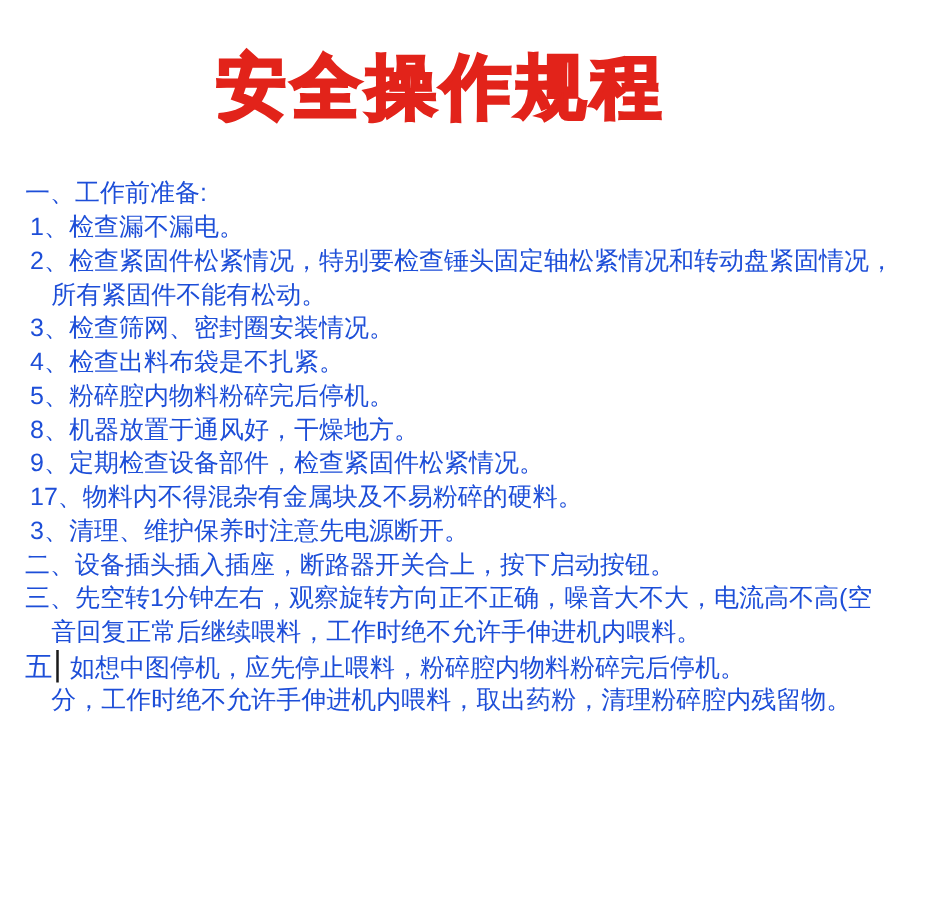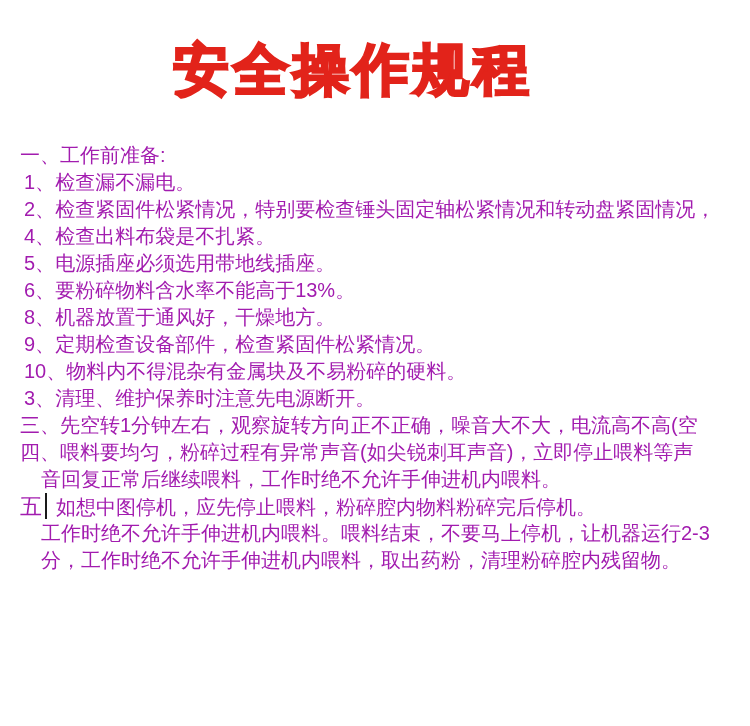--- a/index.html
+++ b/index.html
@@ -58,31 +58,31 @@
     vertical-align: -5px;
     margin: 0 9px 0 3px;
   }
   .text { display: inline; }
 </style>
 </head>
 <body>
 
 <div class="page">
   <div class="title" style="color: rgb(226, 35, 26); -webkit-text-stroke: 2.5px rgb(226, 35, 26);">安全操作规程</div>
-  <div class="body" style="color: #a21caf;">
+  <div class="body" style="color: #1d4ed8;">
       <div class="line indent-0"><span class="marker">一、</span><span class="text">工作前准备:</span></div>
       <div class="line indent-1"><span class="marker">1、</span><span class="text">检查漏不漏电。</span></div>
       <div class="line indent-1"><span class="marker">2、</span><span class="text">检查紧固件松紧情况，特别要检查锤头固定轴松紧情况和转动盘紧固情况，</span></div>
+      <div class="line indent-2"><span class="text">所有紧固件不能有松动。</span></div>
+      <div class="line indent-1"><span class="marker">3、</span><span class="text">检查筛网、密封圈安装情况。</span></div>
       <div class="line indent-1"><span class="marker">4、</span><span class="text">检查出料布袋是不扎紧。</span></div>
-      <div class="line indent-1"><span class="marker">5、</span><span class="text">电源插座必须选用带地线插座。</span></div>
-      <div class="line indent-1"><span class="marker">6、</span><span class="text">要粉碎物料含水率不能高于13%。</span></div>
+      <div class="line indent-1"><span class="marker">5、</span><span class="text">粉碎腔内物料粉碎完后停机。</span></div>
       <div class="line indent-1"><span class="marker">8、</span><span class="text">机器放置于通风好，干燥地方。</span></div>
       <div class="line indent-1"><span class="marker">9、</span><span class="text">定期检查设备部件，检查紧固件松紧情况。</span></div>
-      <div class="line indent-1"><span class="marker">10、</span><span class="text">物料内不得混杂有金属块及不易粉碎的硬料。</span></div>
+      <div class="line indent-1"><span class="marker">17、</span><span class="text">物料内不得混杂有金属块及不易粉碎的硬料。</span></div>
       <div class="line indent-1"><span class="marker">3、</span><span class="text">清理、维护保养时注意先电源断开。</span></div>
+      <div class="line indent-0"><span class="marker">二、</span><span class="text">设备插头插入插座，断路器开关合上，按下启动按钮。</span></div>
       <div class="line indent-0"><span class="marker">三、</span><span class="text">先空转1分钟左右，观察旋转方向正不正确，噪音大不大，电流高不高(空</span></div>
-      <div class="line indent-0"><span class="marker">四、</span><span class="text">喂料要均匀，粉碎过程有异常声音(如尖锐刺耳声音)，立即停止喂料等声</span></div>
       <div class="line indent-2"><span class="text">音回复正常后继续喂料，工作时绝不允许手伸进机内喂料。</span></div>
       <div class="line indent-0"><span class="marker serif">五</span><span class="cursor-bar"></span><span class="text">如想中图停机，应先停止喂料，粉碎腔内物料粉碎完后停机。</span></div>
-      <div class="line indent-2"><span class="text">工作时绝不允许手伸进机内喂料。喂料结束，不要马上停机，让机器运行2-3</span></div>
       <div class="line indent-2"><span class="text">分，工作时绝不允许手伸进机内喂料，取出药粉，清理粉碎腔内残留物。</span></div>
     </div>
 </div>
 
 </body></html>

